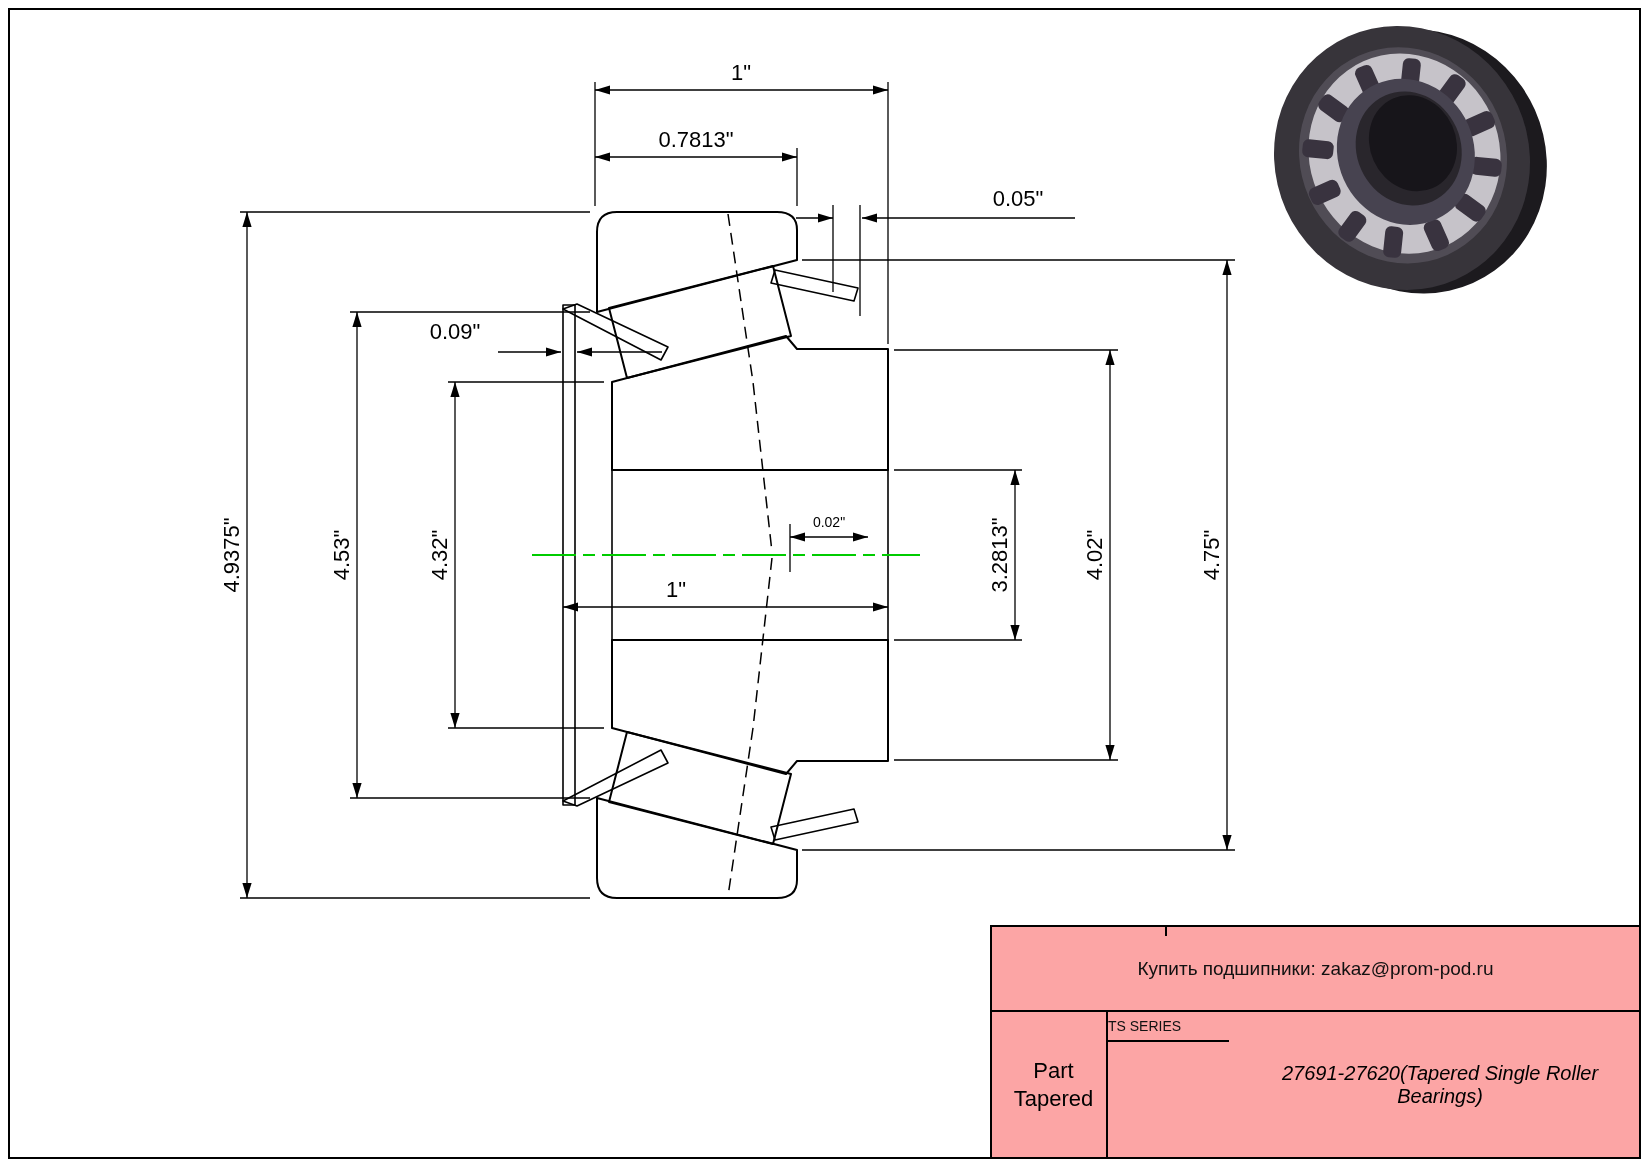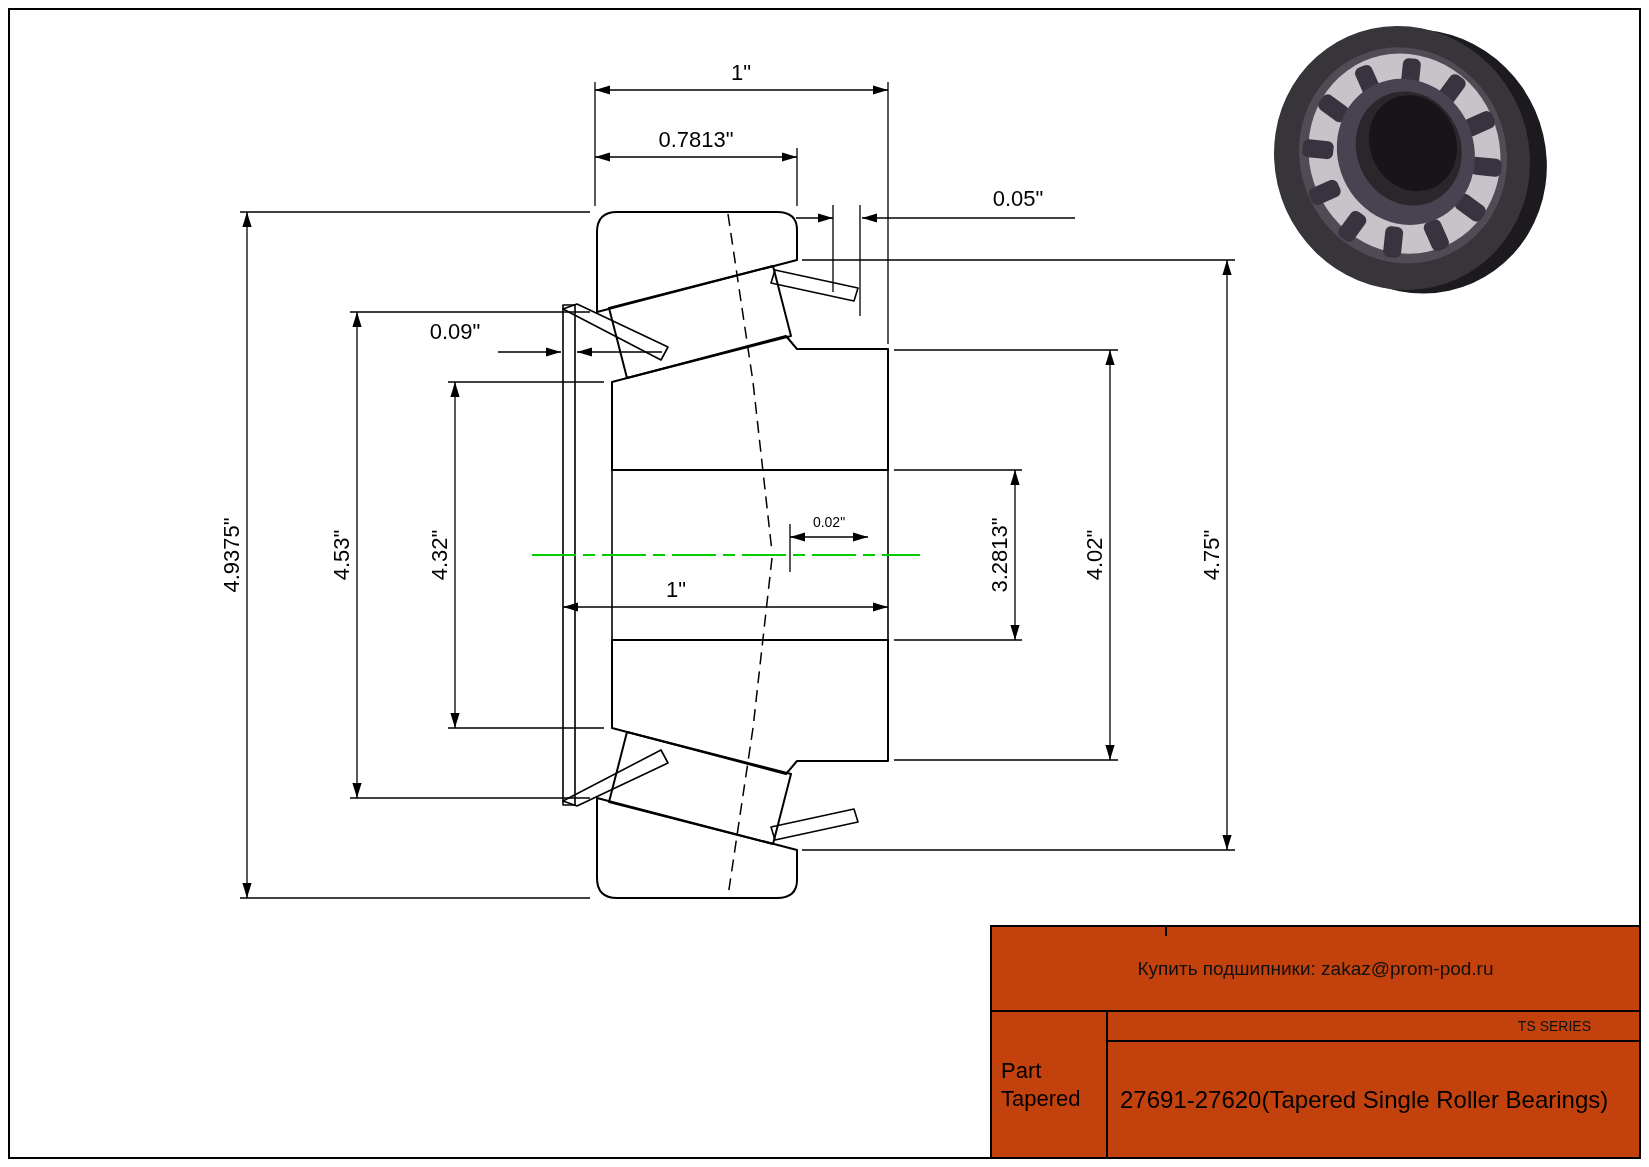--- a/index.html
+++ b/index.html
@@ -15,39 +15,39 @@
   .outline15 { stroke:#000; stroke-width:1.6; fill:none; stroke-linejoin:round; }
   .dim       { stroke:#000; stroke-width:1.3; fill:none; }
   .axis      { stroke:#000; stroke-width:1.5; fill:none; stroke-dasharray:12 7; }
   .centerline{ stroke-width:2.2; fill:none; stroke-dasharray:44 7 12 7; }
   .dimtext   { font-family:"Liberation Sans",sans-serif; font-size:22px; fill:#000; text-anchor:middle; }
   .dimtext-s { font-family:"Liberation Sans",sans-serif; font-size:14px; fill:#000; text-anchor:middle; }
 
   
   .titleblock {
     position:absolute; left:990px; top:925px; right:8px; bottom:8px;
-    border:2px solid #000; background:#c2410c; box-sizing:border-box;
-    display:flex; flex-direction:column;
+    border:2px solid #000; background:#fca5a5; box-sizing:border-box;
+    display:flex; flex-direction:column;text-align:center;
   }
   .tb-tick { position:absolute; left:173px; top:-2px; width:2px; height:11px; background:#000; }
   .tb-row-top {
     height:83px; border-bottom:2px solid #000; display:flex;
     align-items:center; justify-content:center; font-size:19px; color:#111;
   }
   .tb-row-bottom { flex:1; display:flex; }
   .tb-part-label {
     width:105px; border-right:2px solid #000; display:flex; align-items:center;
     padding-left:9px; font-size:22px; line-height:1.25; color:#000;
   }
-  .tb-right { flex:1; display:flex; flex-direction:column; }
+  .tb-right { flex:1; display:flex; flex-direction:row; }
   .tb-series {
     height:28px; border-bottom:2px solid #000; display:flex; align-items:center;
     justify-content:flex-end; padding-right:48px; font-size:14px; color:#111;
   }
-  .tb-value { flex:1; display:flex; align-items:center; padding-left:12px; font-size:24px; color:#000; }
+  .tb-value { flex:1; display:flex; align-items:center; padding-left:12px; font-size:20px; color:#000;font-style:italic; }
 </style>
 </head>
 <body>
 
 <div class="page">
   <div class="frame"></div>
 
   <svg class="drawing" viewBox="0 0 1649 1167">
     <defs>
       <pattern id="hatch" patternUnits="userSpaceOnUse" width="10" height="10" patternTransform="rotate(45)">

